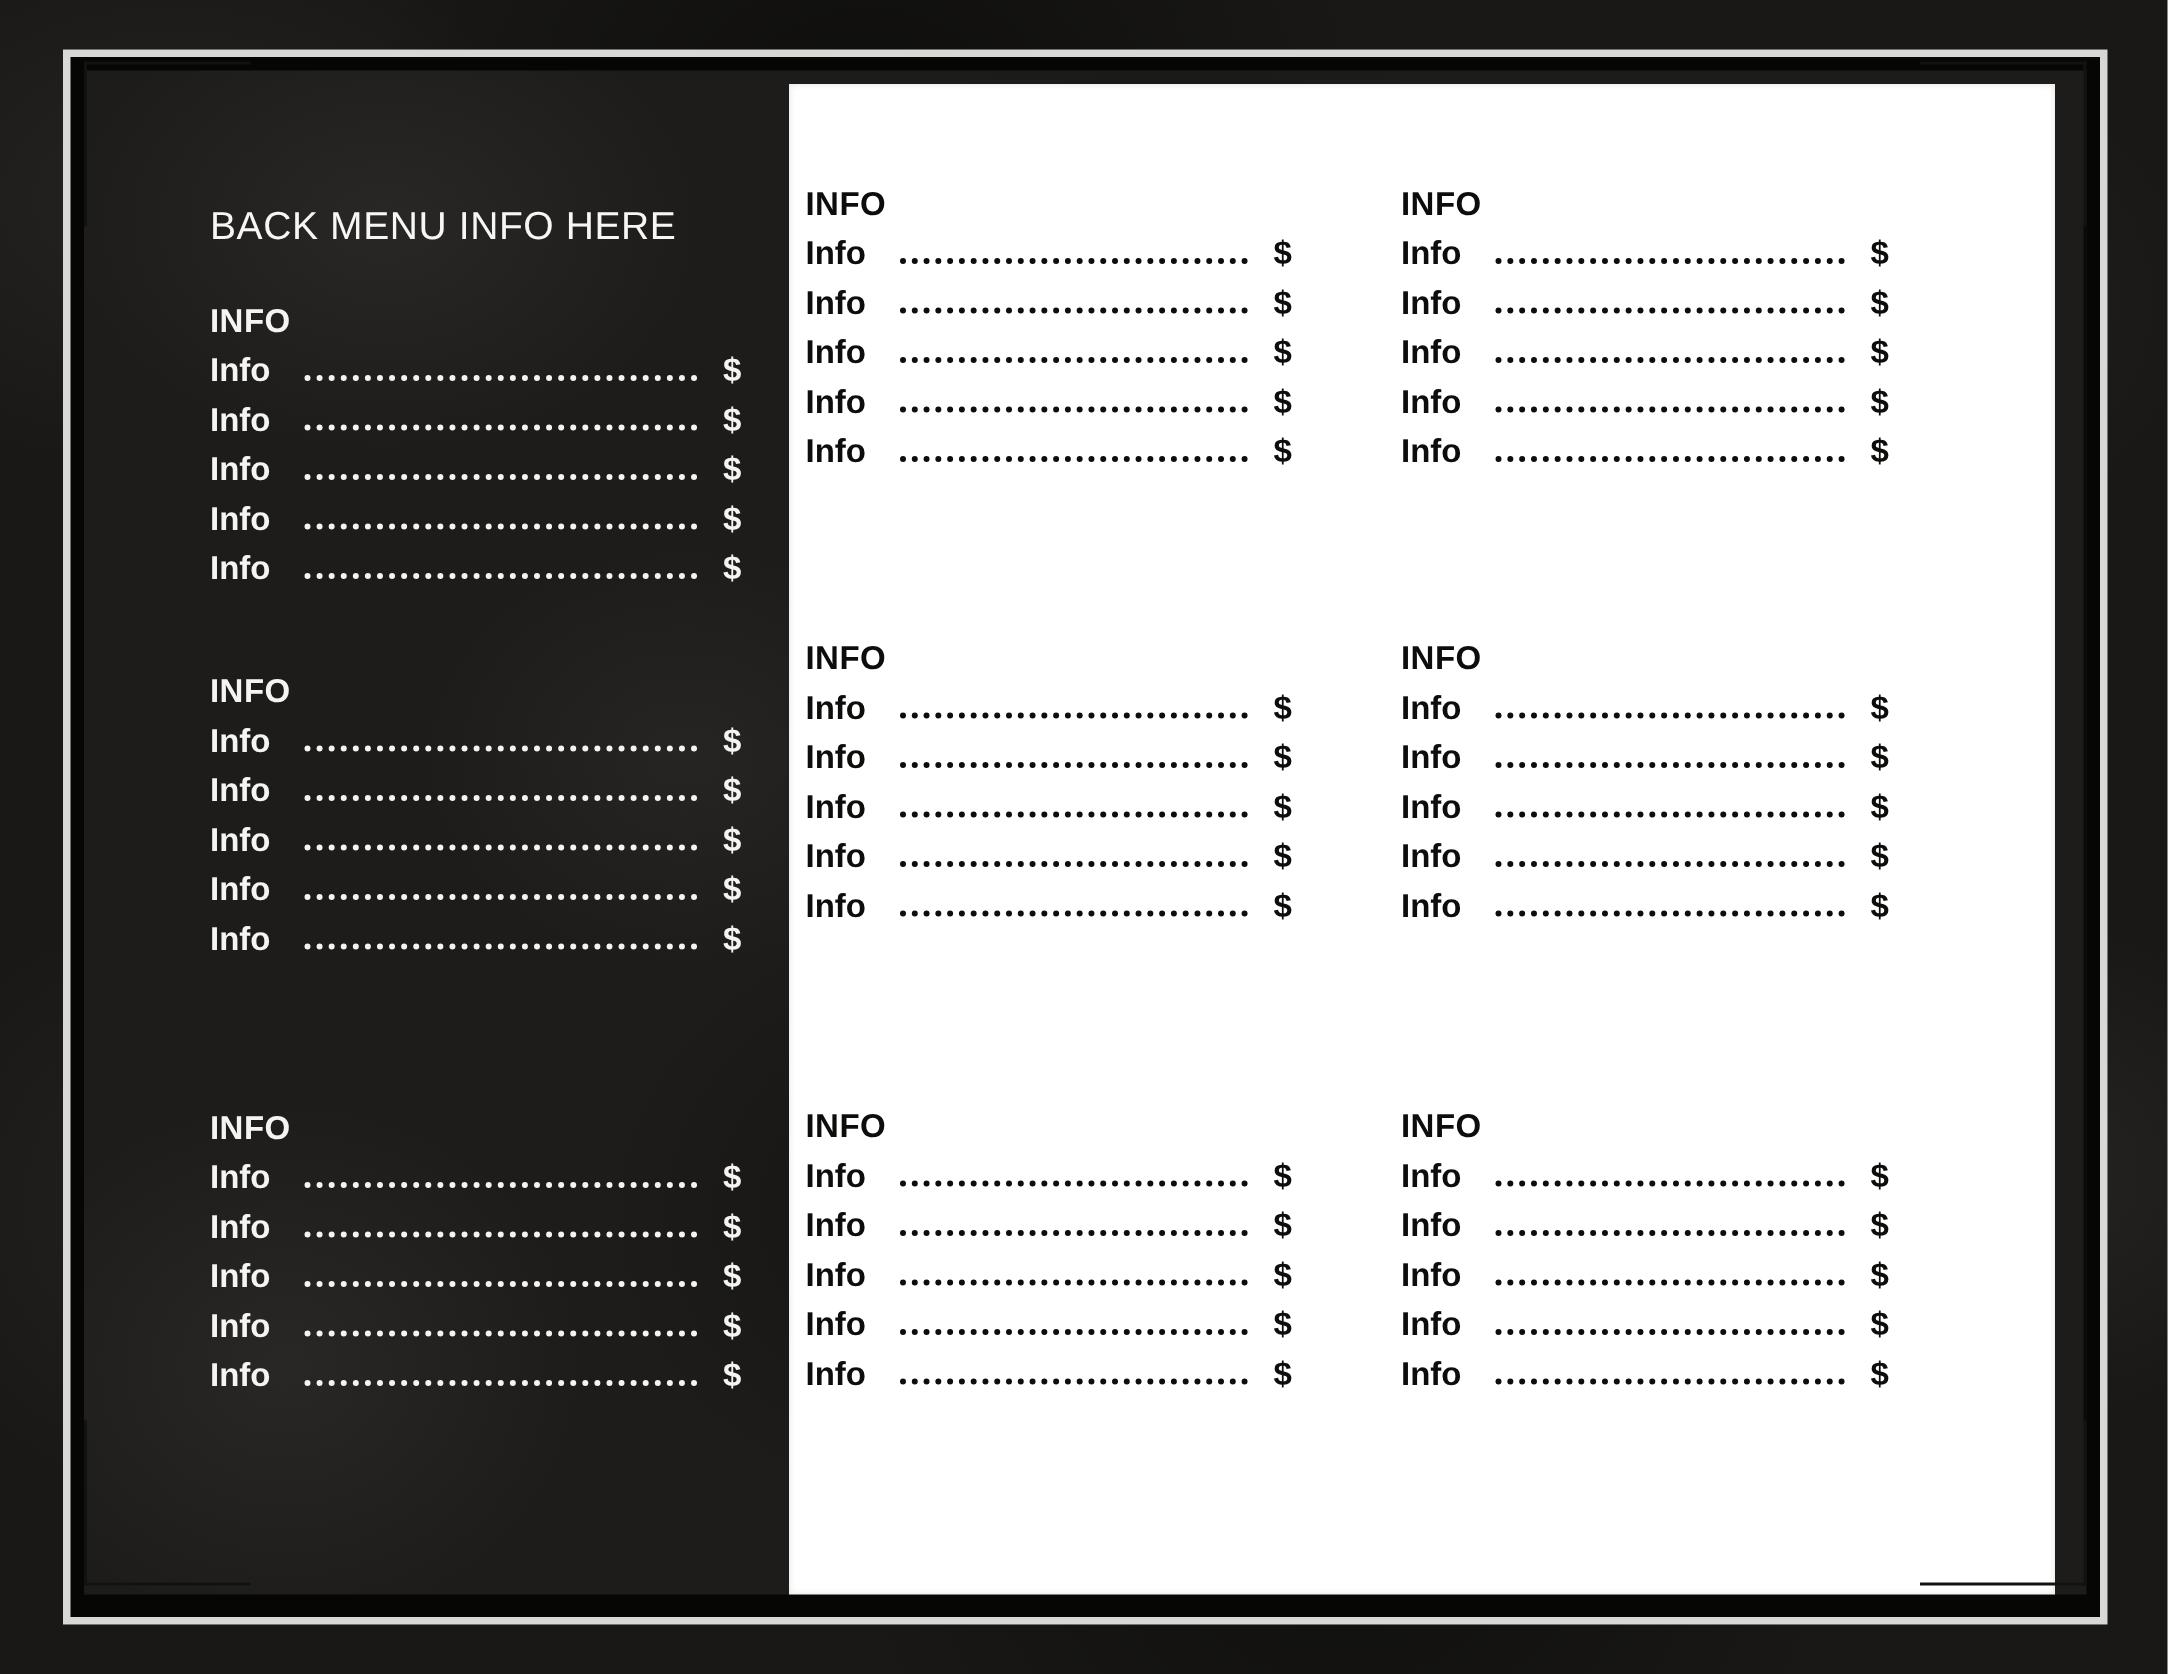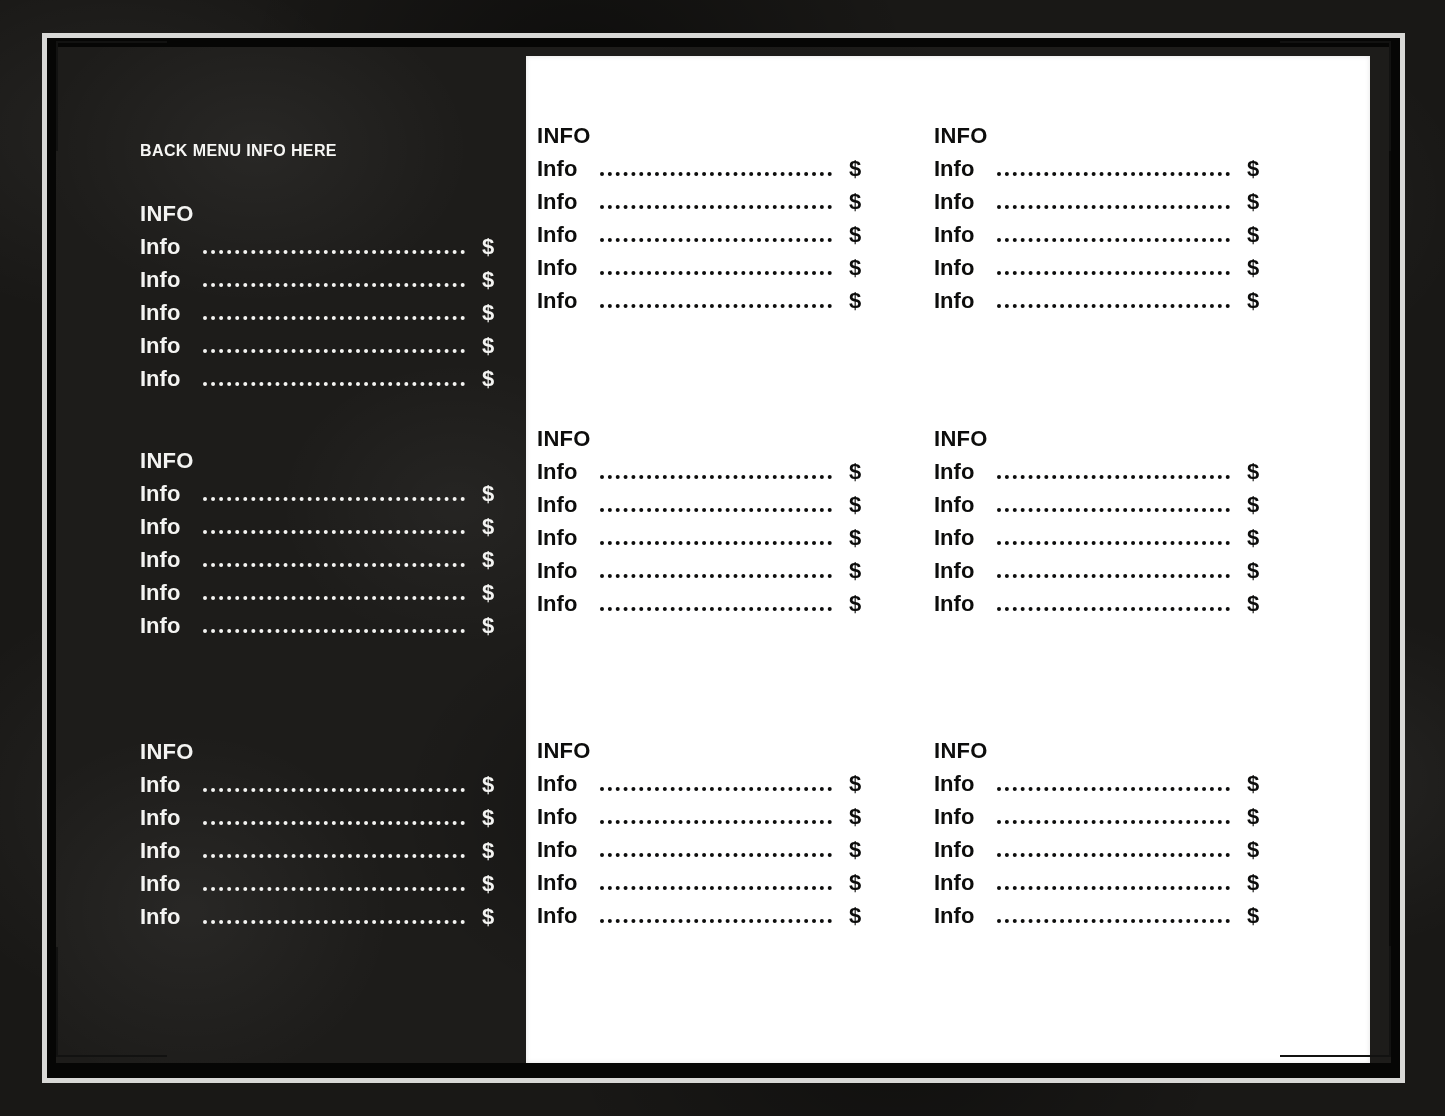--- a/index.html
+++ b/index.html
@@ -46,21 +46,21 @@
     background:#0a0a09;z-index:3;
   }
   .bracket{position:absolute;width:111px;height:110px;z-index:4;box-sizing:border-box;}
   .bracket.tl{left:56px;top:41px;border-top:2px solid #121211;border-left:2px solid #121211;}
   .bracket.tr{left:1280px;top:41px;border-top:2px solid #121211;border-right:2px solid #121211;}
   .bracket.bl{left:56px;top:947px;border-bottom:2px solid #121211;border-left:2px solid #121211;}
   .bracket.br{left:1280px;top:946px;height:111px;border-bottom:2px solid #121211;border-right:2px solid #121211;}
   .title{
     position:absolute;left:140px;top:134px;height:33px;margin:0;z-index:5;
     display:flex;align-items:center;
-    font-size:16px;font-weight:700;letter-spacing:.4px;color:#f6f6f4;
+    font-size:26px;font-weight:400;letter-spacing:.4px;color:#f6f6f4;
   }
   .menu-section{position:absolute;z-index:5;}
   .menu-section.light{color:#f4f4f2;}
   .menu-section.dark{color:#0d0d0c;}
   .sec-header{
     height:33px;display:flex;align-items:center;
     font-size:22px;font-weight:700;letter-spacing:.3px;
   }
   .row{display:flex;align-items:center;height:33px;}
   .lbl{width:63px;font-size:22px;font-weight:700;flex:0 0 auto;}

